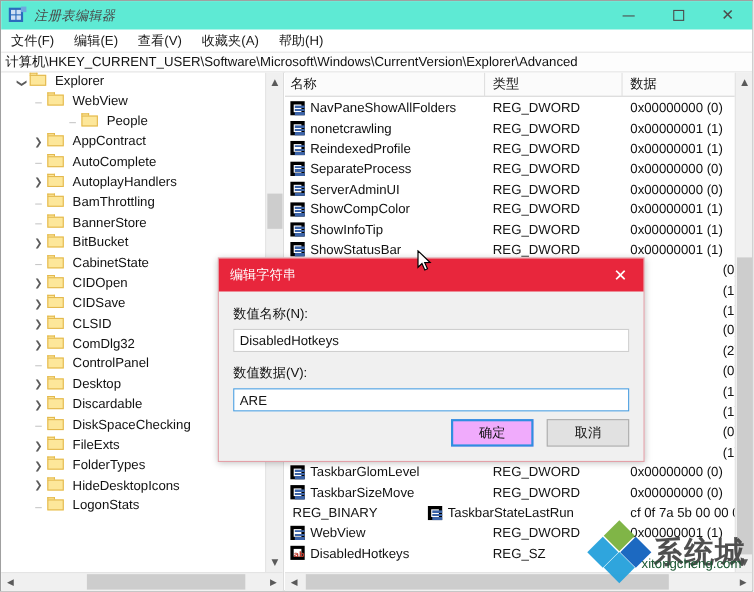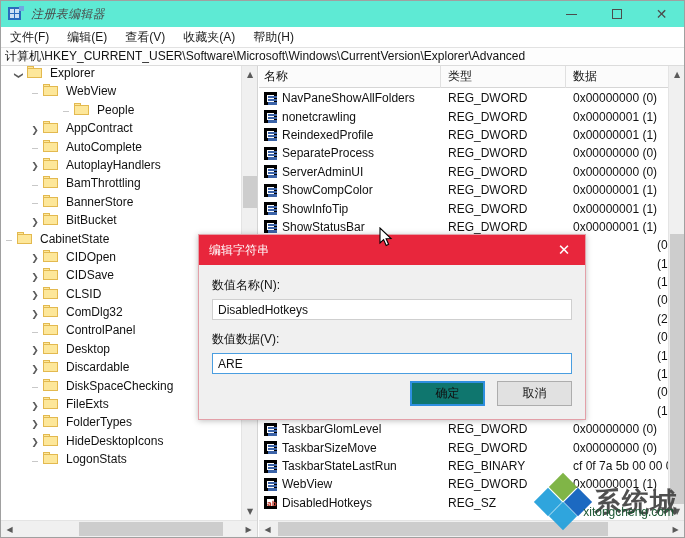--- a/index.html
+++ b/index.html
@@ -246,21 +246,21 @@
     position: absolute; right: 13px; bottom: 13px;
     display: flex; gap: 12px;
   }
   .dlg-btn {
     width: 75px; height: 25px;
     background: #e1e1e1; border: 1px solid #adadad;
     display: flex; align-items: center; justify-content: center;
     font-size: 12px; color: #111;
   }
   .dlg-btn.default {
-    border: 2px solid #2f8fe0; background: #0f766e;
+    border: 2px solid #2f8fe0; background: #f0abfc;
   }
 
   
   .cursor {
     position: absolute; left: 378px; top: 226px;
     width: 14px; height: 20px; z-index: 60; pointer-events: none;
   }
 
   
   .watermark {
@@ -406,21 +406,21 @@
         <div class="tree-row" style="padding-left: 26px;">
           <div class="tw">
             <span class="chev">❯</span>
           </div>
           <div class="folder">
             <div class="tab"></div>
             <div class="body"></div>
           </div>
           <span class="tree-label">BitBucket</span>
         </div>
-        <div class="tree-row" style="">
+        <div class="tree-row" style="padding-left: 26px;">
           <div class="tw">
             <span class="dash"></span>
           </div>
           <div class="folder">
             <div class="tab"></div>
             <div class="body"></div>
           </div>
           <span class="tree-label">CabinetState</span>
         </div>
         <div class="tree-row" style="padding-left: 26px;">
@@ -717,25 +717,25 @@
         </div>
         <div class="lrow">
           <div class="cell c-name">
             <span class="vicon bin"></span>
             <span>TaskbarSizeMove</span>
           </div>
           <div class="cell c-type">REG_DWORD</div>
           <div class="cell c-data">0x00000000 (0)</div>
         </div>
         <div class="lrow">
+          <div class="cell c-type">REG_BINARY</div>
           <div class="cell c-name">
             <span class="vicon bin"></span>
             <span>TaskbarStateLastRun</span>
           </div>
-          <div class="cell c-type">REG_BINARY</div>
           <div class="cell c-data">cf 0f 7a 5b 00 00 00 00</div>
         </div>
         <div class="lrow">
           <div class="cell c-name">
             <span class="vicon bin"></span>
             <span>WebView</span>
           </div>
           <div class="cell c-type">REG_DWORD</div>
           <div class="cell c-data">0x00000001 (1)</div>
         </div>

